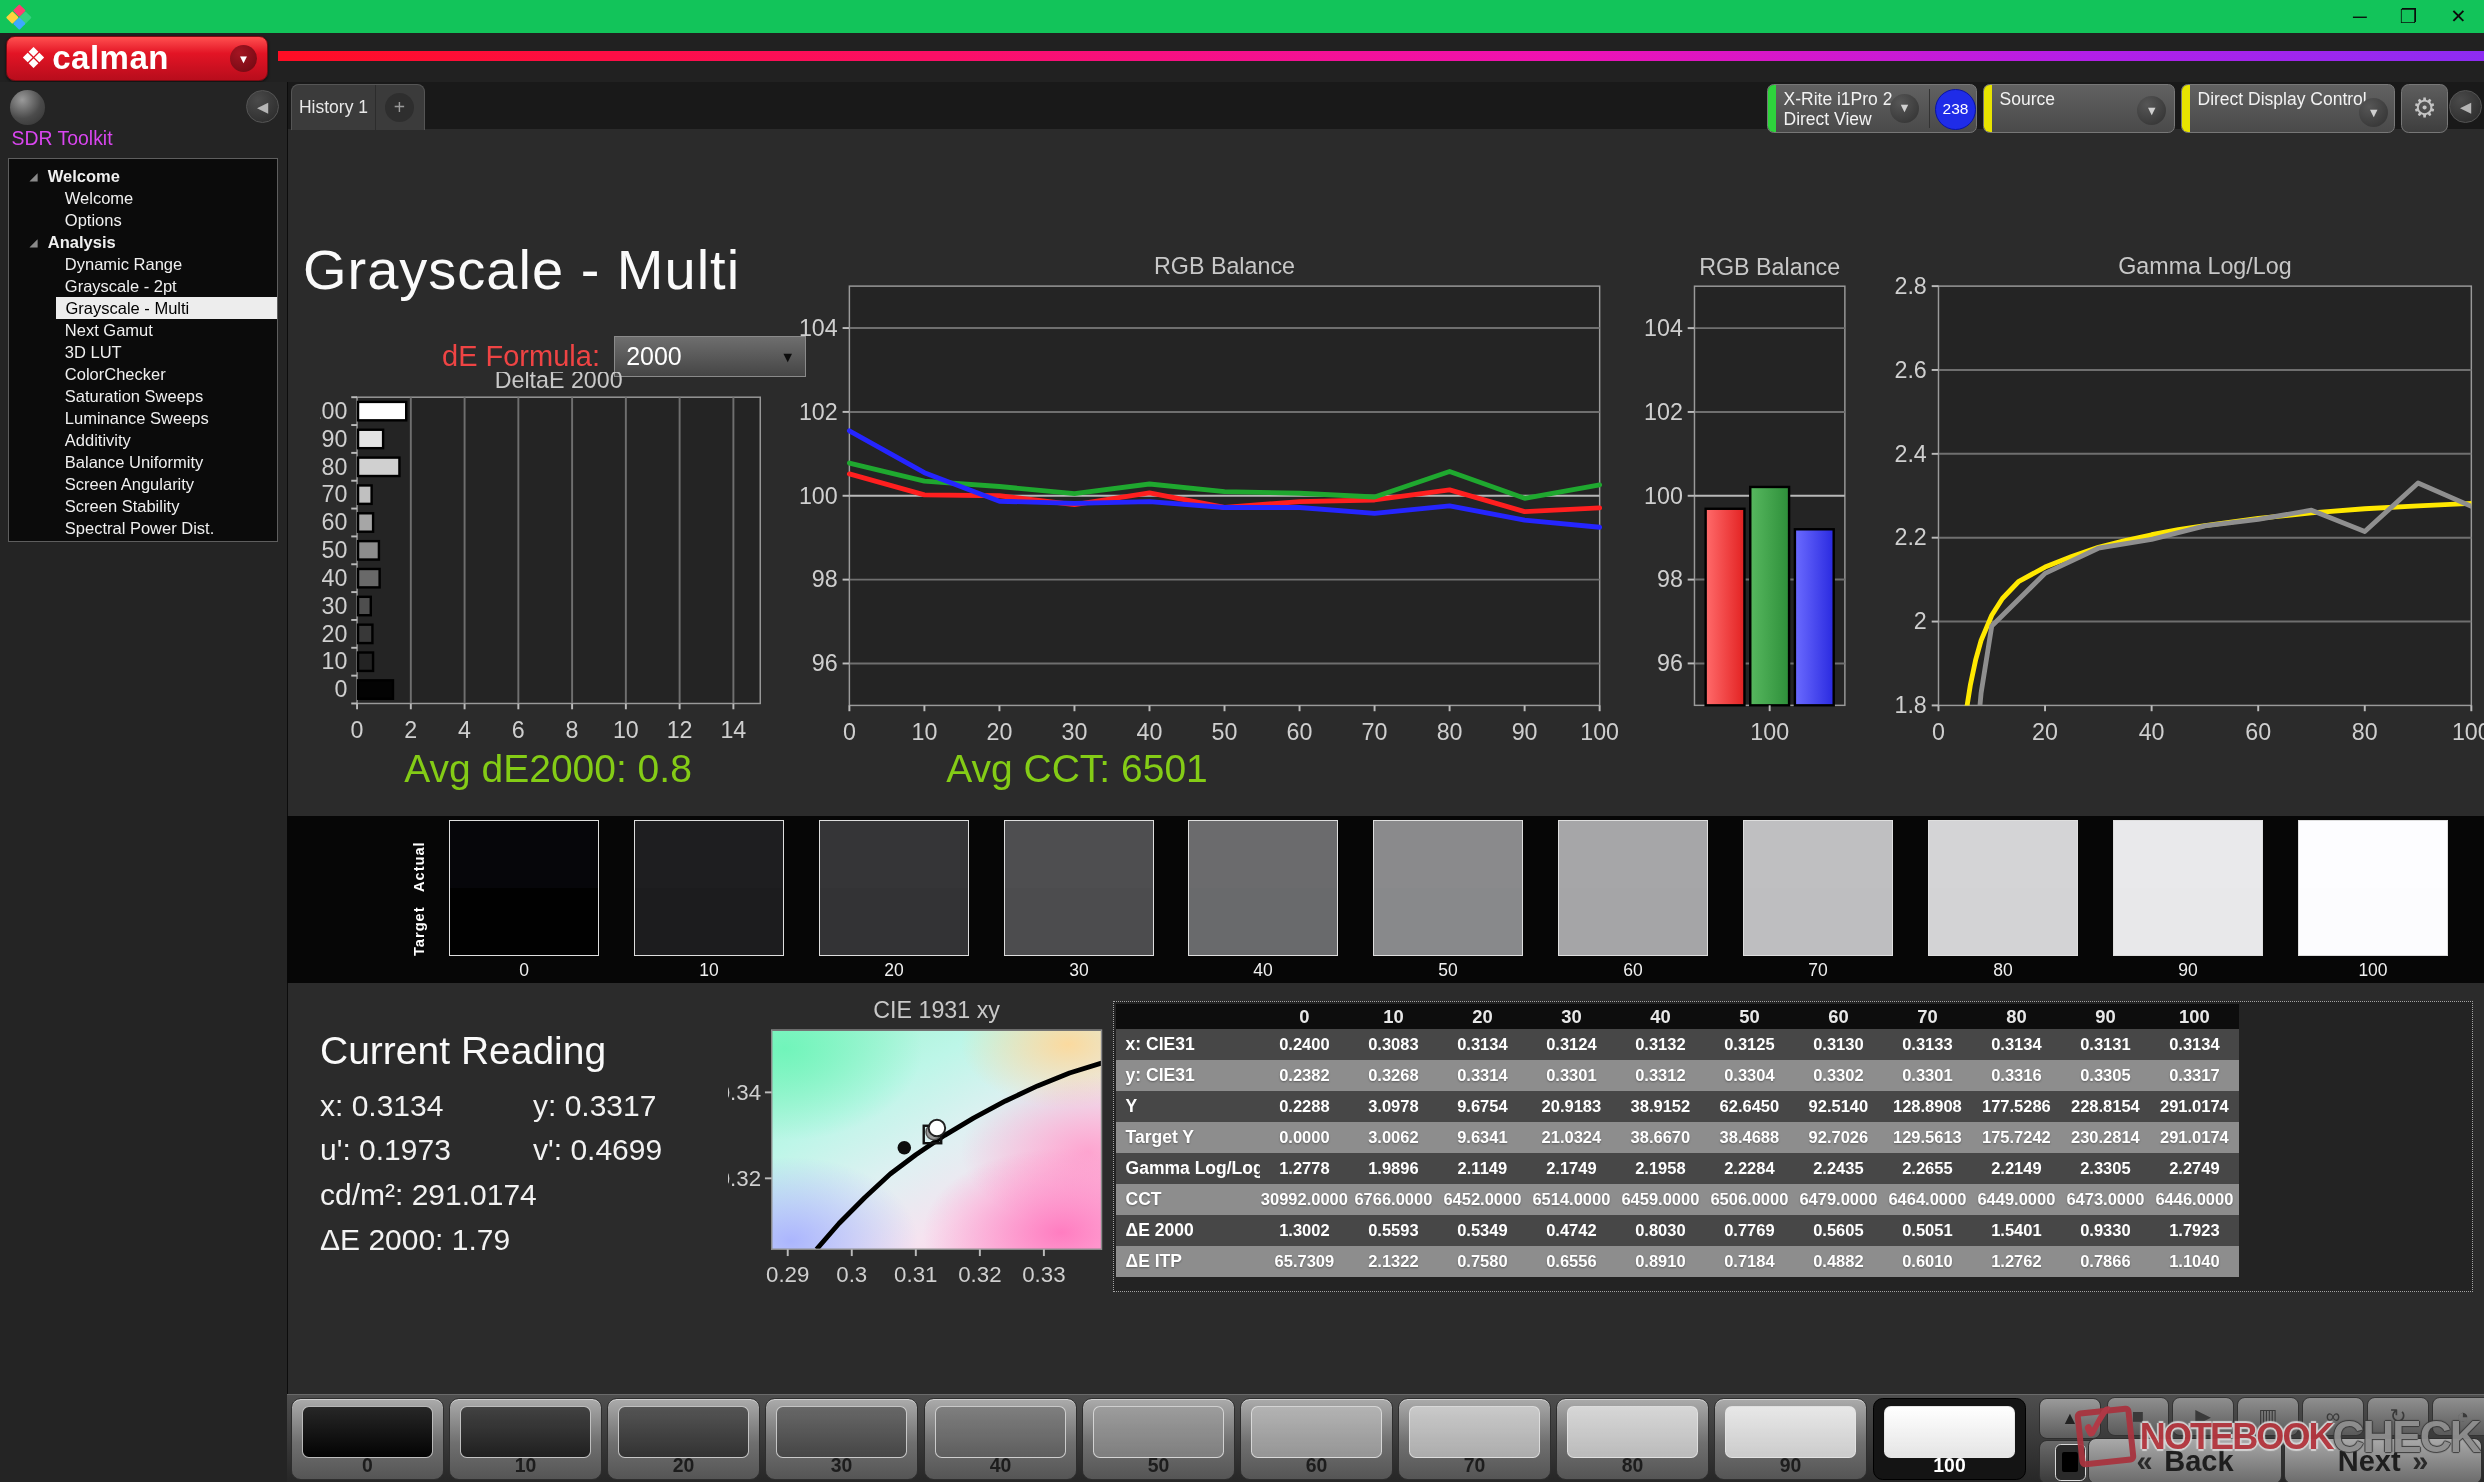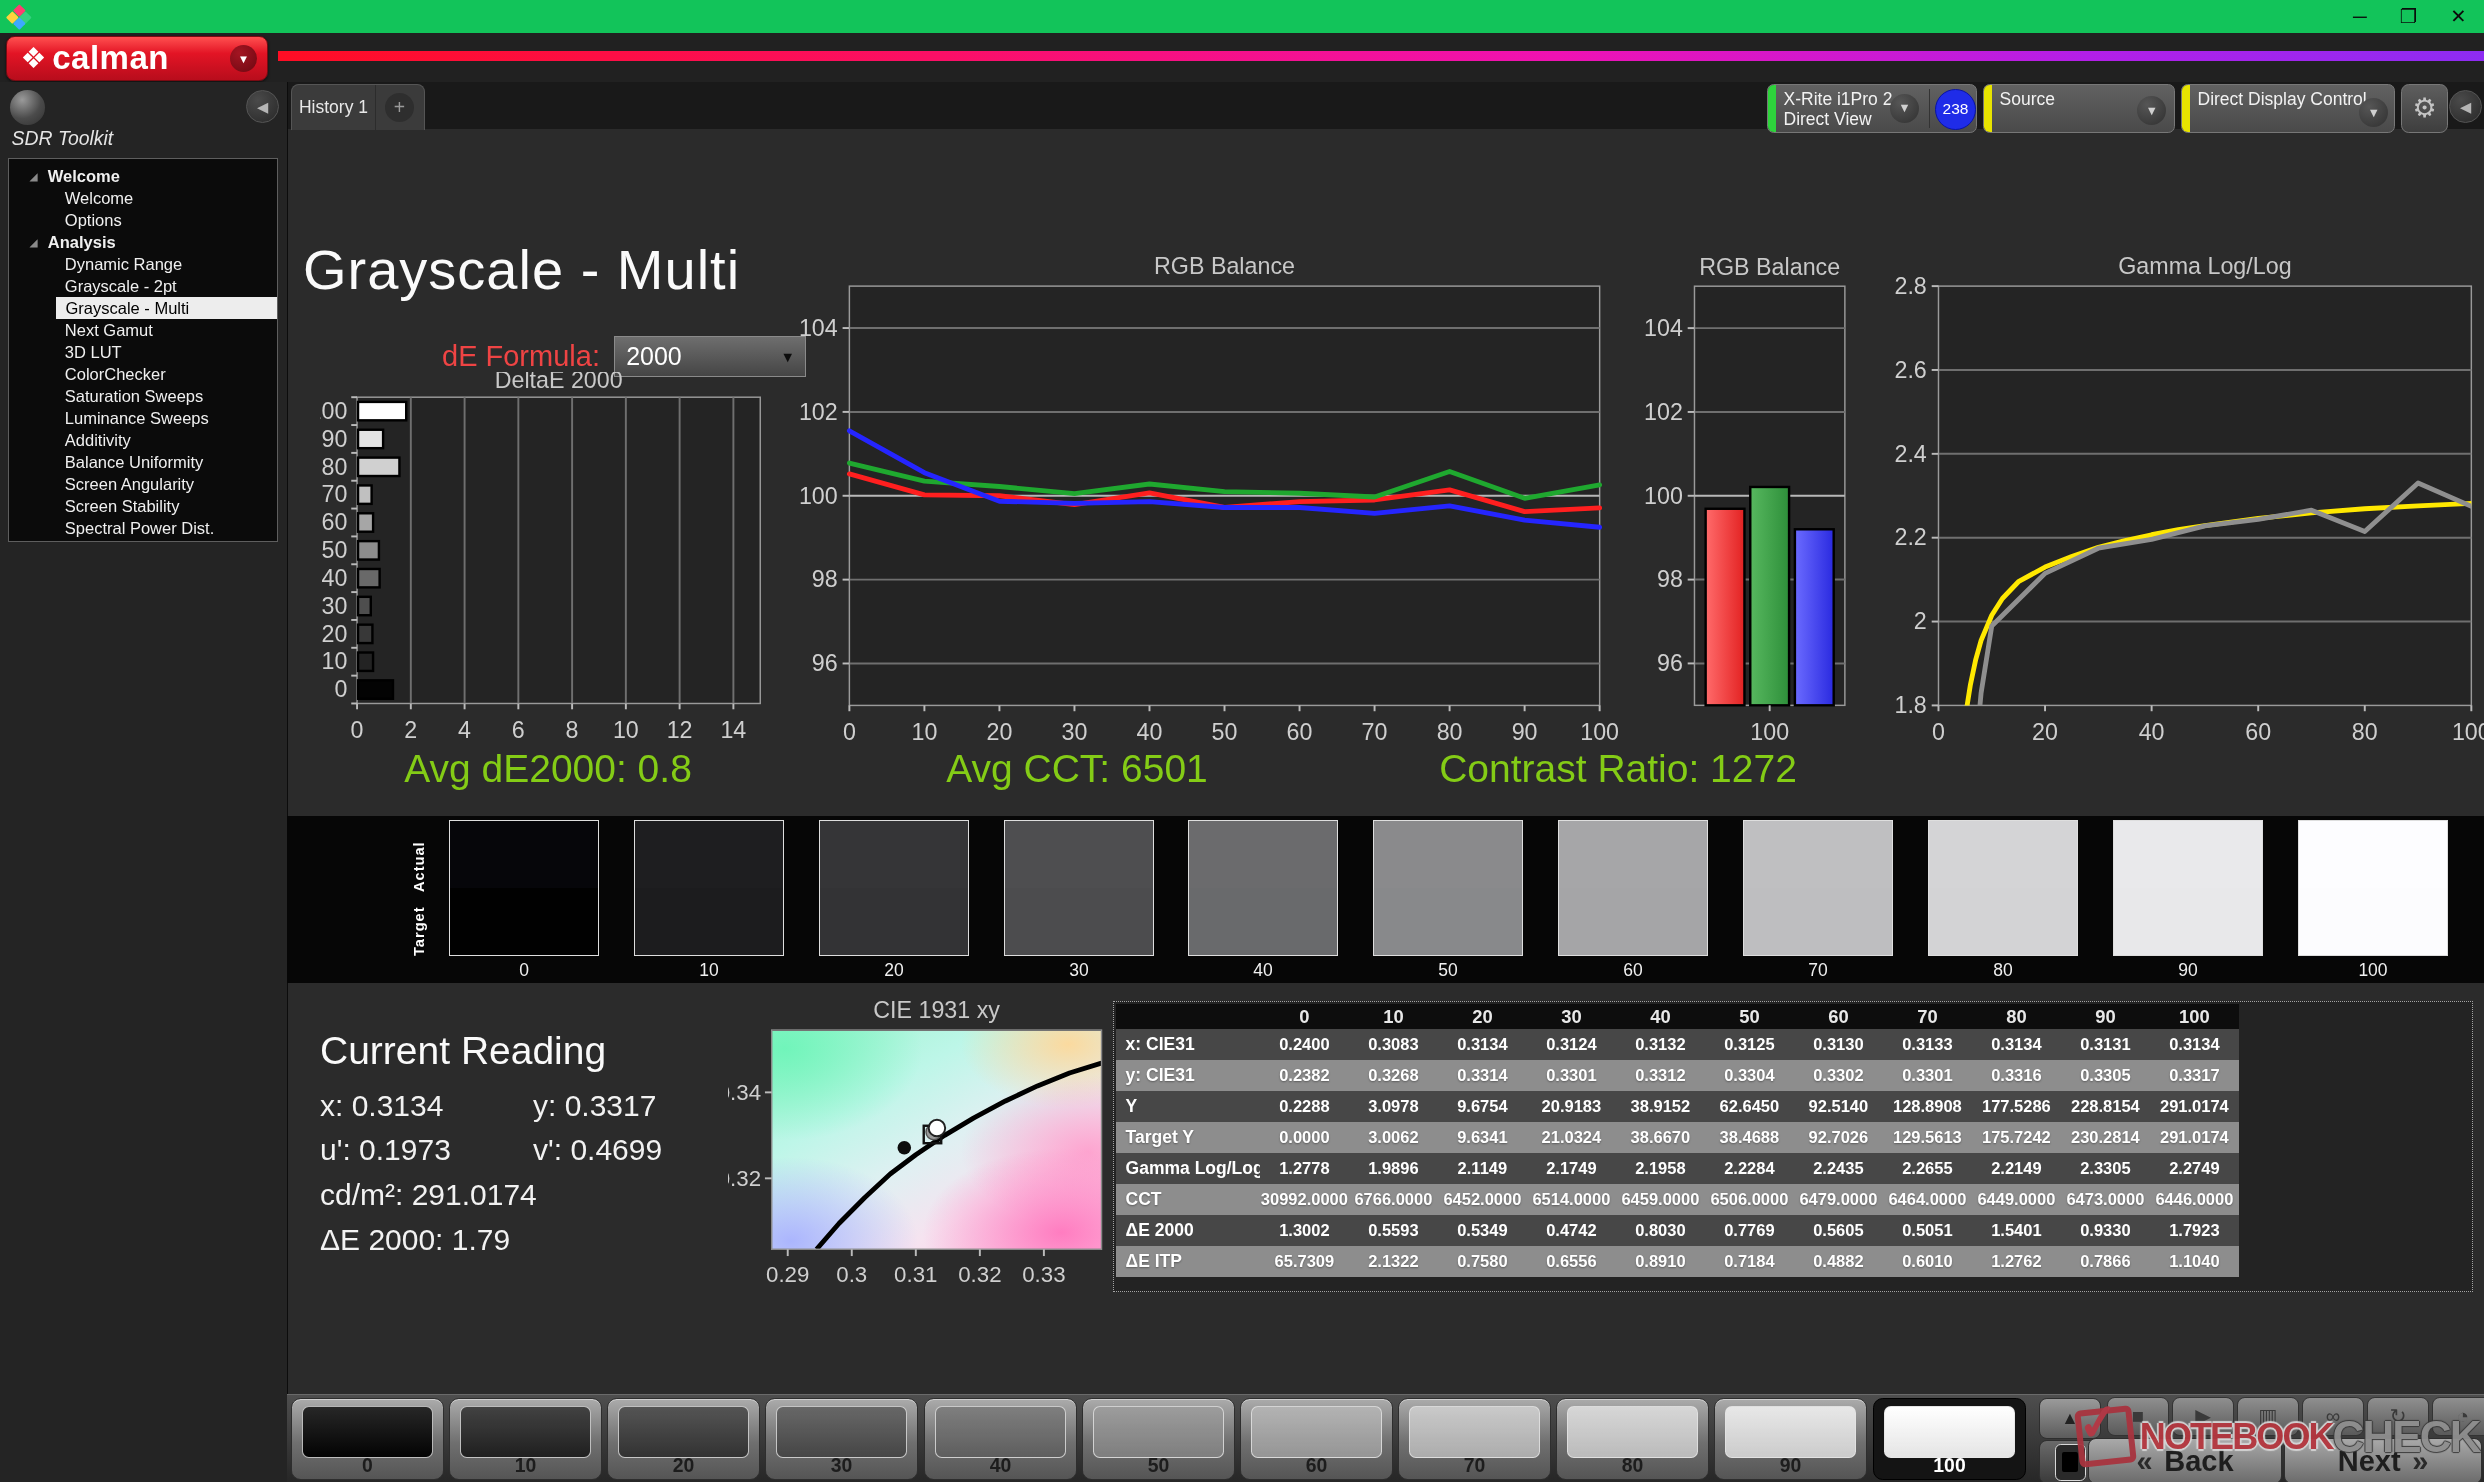--- a/index.html
+++ b/index.html
@@ -51,21 +51,21 @@
          background:linear-gradient(#5e5e5e,#3e3e3e);display:flex;align-items:center;justify-content:center;
          color:#c4c4c4;font-size:27px;}
   .circbtn{width:31px;height:31px;border-radius:50%;background:radial-gradient(circle at 35% 30%,#4a4a4a,#282828);
            border:1px solid #555;display:flex;align-items:center;justify-content:center;color:#b5b5b5;font-size:14.6px;}
 
   
   .sidebar{position:absolute;left:0;top:82px;width:287px;height:1401px;background:#242424;border-right:1px solid #0c0c0c;}
   .sb-knob{position:absolute;left:9.7px;top:7.8px;width:35px;height:35px;border-radius:50%;
            background:radial-gradient(circle at 35% 28%,#9a9a9a,#4b4b4b 55%,#303030);}
   .sb-collapse{position:absolute;right:7.8px;top:7.8px;}
-  .sb-title{position:absolute;left:11.6px;top:45px;font-size:19.4px;color:#e5e5e5;font-style:italic;}
+  .sb-title{position:absolute;left:11.6px;top:45px;font-size:19.4px;color:#d946ef;}
   .tree{position:absolute;left:7.8px;top:76px;width:270px;height:384px;background:#0b0b0b;border:1px solid #5e5e5e;
         padding-top:5.8px;box-sizing:border-box;}
   .trow{height:22px;line-height:22px;font-size:16.5px;color:#f0f0f0;white-space:nowrap;position:relative;}
   .trow.group{padding-left:39px;font-weight:bold;}
   .trow.group .exp{position:absolute;left:21.3px;top:1px;font-size:9.7px;color:#8a8a8a;}
   .trow.item{padding-left:56px;}
   .trow.item.sel{background:#ededed;color:#000;margin-left:47px;padding-left:9.7px;}
 
   
   .page-title{position:absolute;left:303px;top:237px;font-size:56px;color:#fafafa;letter-spacing:1px;}
@@ -436,21 +436,20 @@
       <line x1="602" y1="462" x2="602" y2="468" stroke="#bbb" stroke-width="2"></line>
       <text x="602" y="498" fill="#cfcfcf" font-size="24" text-anchor="middle">100</text>
       <g clip-path="url(#gclip)">
         <polyline points="69.47,582.96 74.96000000000001,522.48 80.45,474.96000000000004 85.94,440.4 91.43,414.4800000000001 96.92,395.03999999999996 107.9,369.11999999999995 118.88,351.8399999999999 135.35,334.5599999999999 162.8,319.44 190.25,308.64000000000004 217.7,299.13599999999997 245.14999999999998,292.22399999999993 272.6,286.17600000000004 300.05,280.992 327.5,276.6719999999999 382.4,269.328 437.29999999999995,263.712 492.20000000000005,259.39199999999994 547.1,256.36800000000005 602,253.77599999999995" fill="none" stroke="#ffe800" stroke-width="5" stroke-linejoin="round" stroke-linecap="round"></polyline>
         <polyline points="85.94,570 96.92,449.03999999999996 107.9,380.0928 162.8,325.9632 217.7,300.04319999999996 272.6,291.0143999999999 327.5,276.9311999999999 382.4,270.40799999999996 437.29999999999995,260.904 492.20000000000005,282.7631999999999 547.1,232.82400000000007 602,256.8431999999999" fill="none" stroke="#8f8f8f" stroke-width="5" stroke-linejoin="round" stroke-linecap="round"></polyline>
       </g>
     </svg>
 
   <div class="stat" style="left:548px;">Avg dE2000: 0.8</div>
   <div class="stat" style="left:1077px;">Avg CCT: 6501</div>
-  <div class="stat" style="left:1618px;">Contrast Ratio: 1272</div>
 
   <div class="gray-strip" id="graystrip">
     <div class="rotlab" style="top:76px;">Actual</div>
     <div class="rotlab" style="top:140px;">Target</div>
   <div class="gsw" style="left: 162px;">
         <div class="half" style="background: rgb(6, 6, 10);"></div>
         <div class="half b" style="background: rgb(1, 1, 1);"></div>
       </div>
       <div class="gsw-lb" style="left: 162px;">0</div>
       <div class="gsw" style="left: 347px;">

